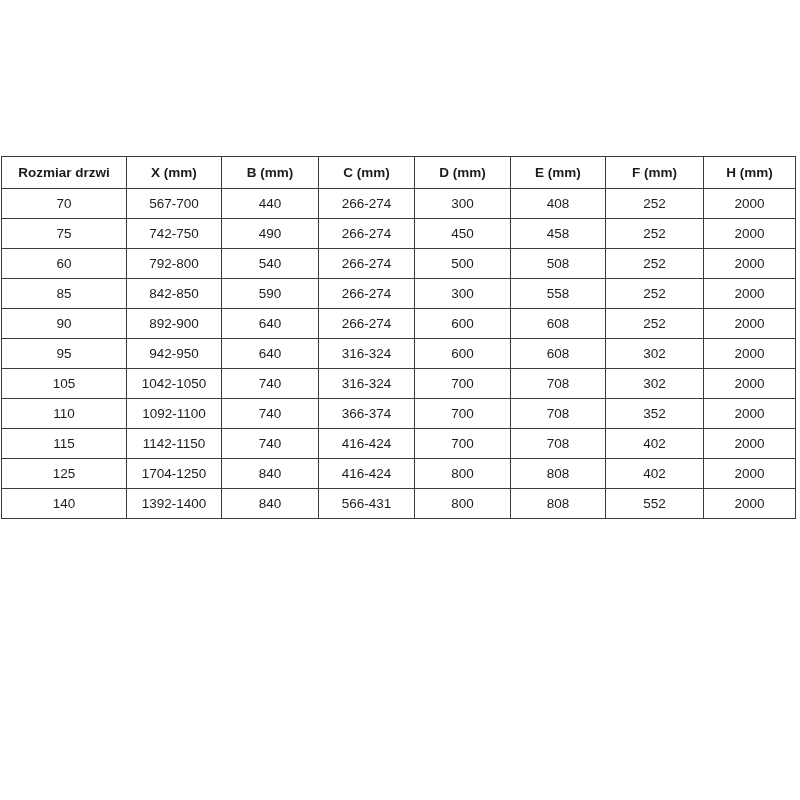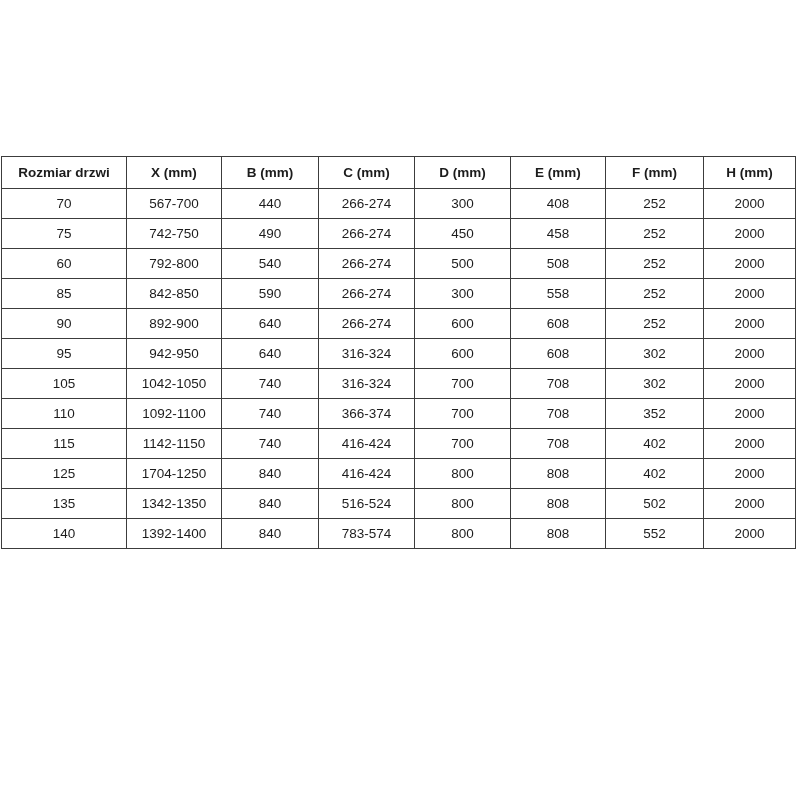--- a/index.html
+++ b/index.html
@@ -173,36 +173,26 @@
           <td>1704-1250</td>
           <td>840</td>
           <td>416-424</td>
           <td>800</td>
           <td>808</td>
           <td>402</td>
           <td>2000</td>
         </tr>
 
 
-        <tr>
-          <td>135</td>
-          <td>1342-1350</td>
-          <td>840</td>
-          <td>516-524</td>
-          <td>800</td>
-          <td>808</td>
-          <td>502</td>
-          <td>2000</td>
-        </tr>
 
         <tr>
           <td>140</td>
           <td>1392-1400</td>
           <td>840</td>
-          <td>783-574</td>
+          <td>566-431</td>
           <td>800</td>
           <td>808</td>
           <td>552</td>
           <td>2000</td>
         </tr>
       </tbody>
   </table>
 </div>
 
 </body></html>

